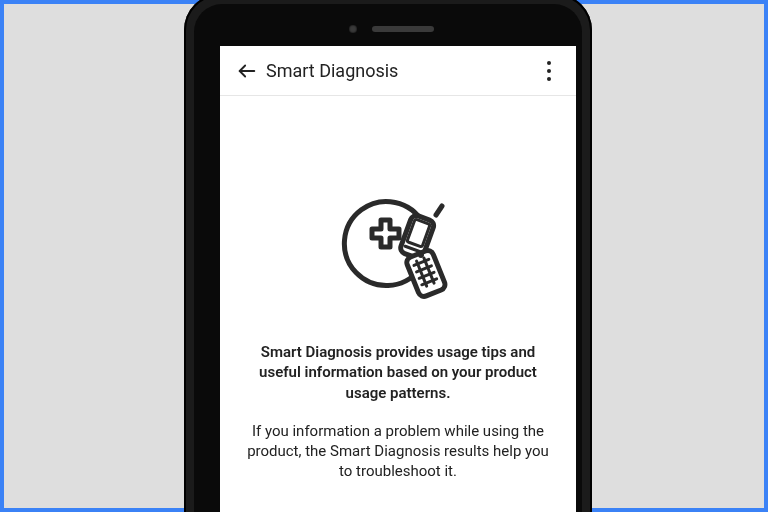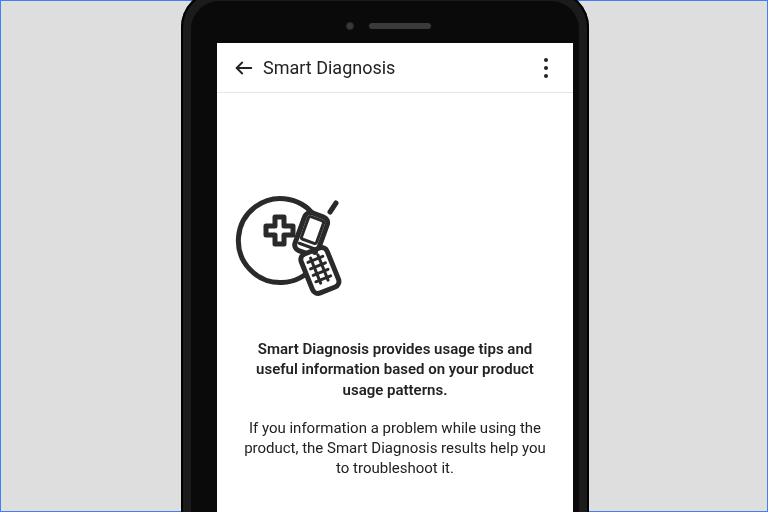--- a/index.html
+++ b/index.html
@@ -9,21 +9,21 @@
     height: 512px;
     overflow: hidden;
     font-family: -apple-system, BlinkMacSystemFont, "Segoe UI", Roboto, Arial, sans-serif;
     background: #dedede;
   }
   .stage {
     width: 768px;
     height: 512px;
     position: relative;
     background: #dedede;
-    border: 1px solid #3b82f6;
+    border: 4px solid #3b82f6;
     box-sizing: border-box;
   }
   .device {
     position: absolute;
     left: 180px;
     top: -10px;
     width: 408px;
     height: 560px;
     background: #1b1b1b;
     border-radius: 36px;
@@ -106,20 +106,21 @@
     margin: 2px 0;
   }
   .overflow-col {
     display: flex;
     flex-direction: column;
     align-items: center;
   }
   .content {
     display: flex;
     flex-direction: column;
+    align-items: center;
     padding-top: 82px;
   }
   .hero-icon {
     width: 150px;
     height: 130px;
     display: flex;
     align-items: center;
     justify-content: center;
   }
   .para {

